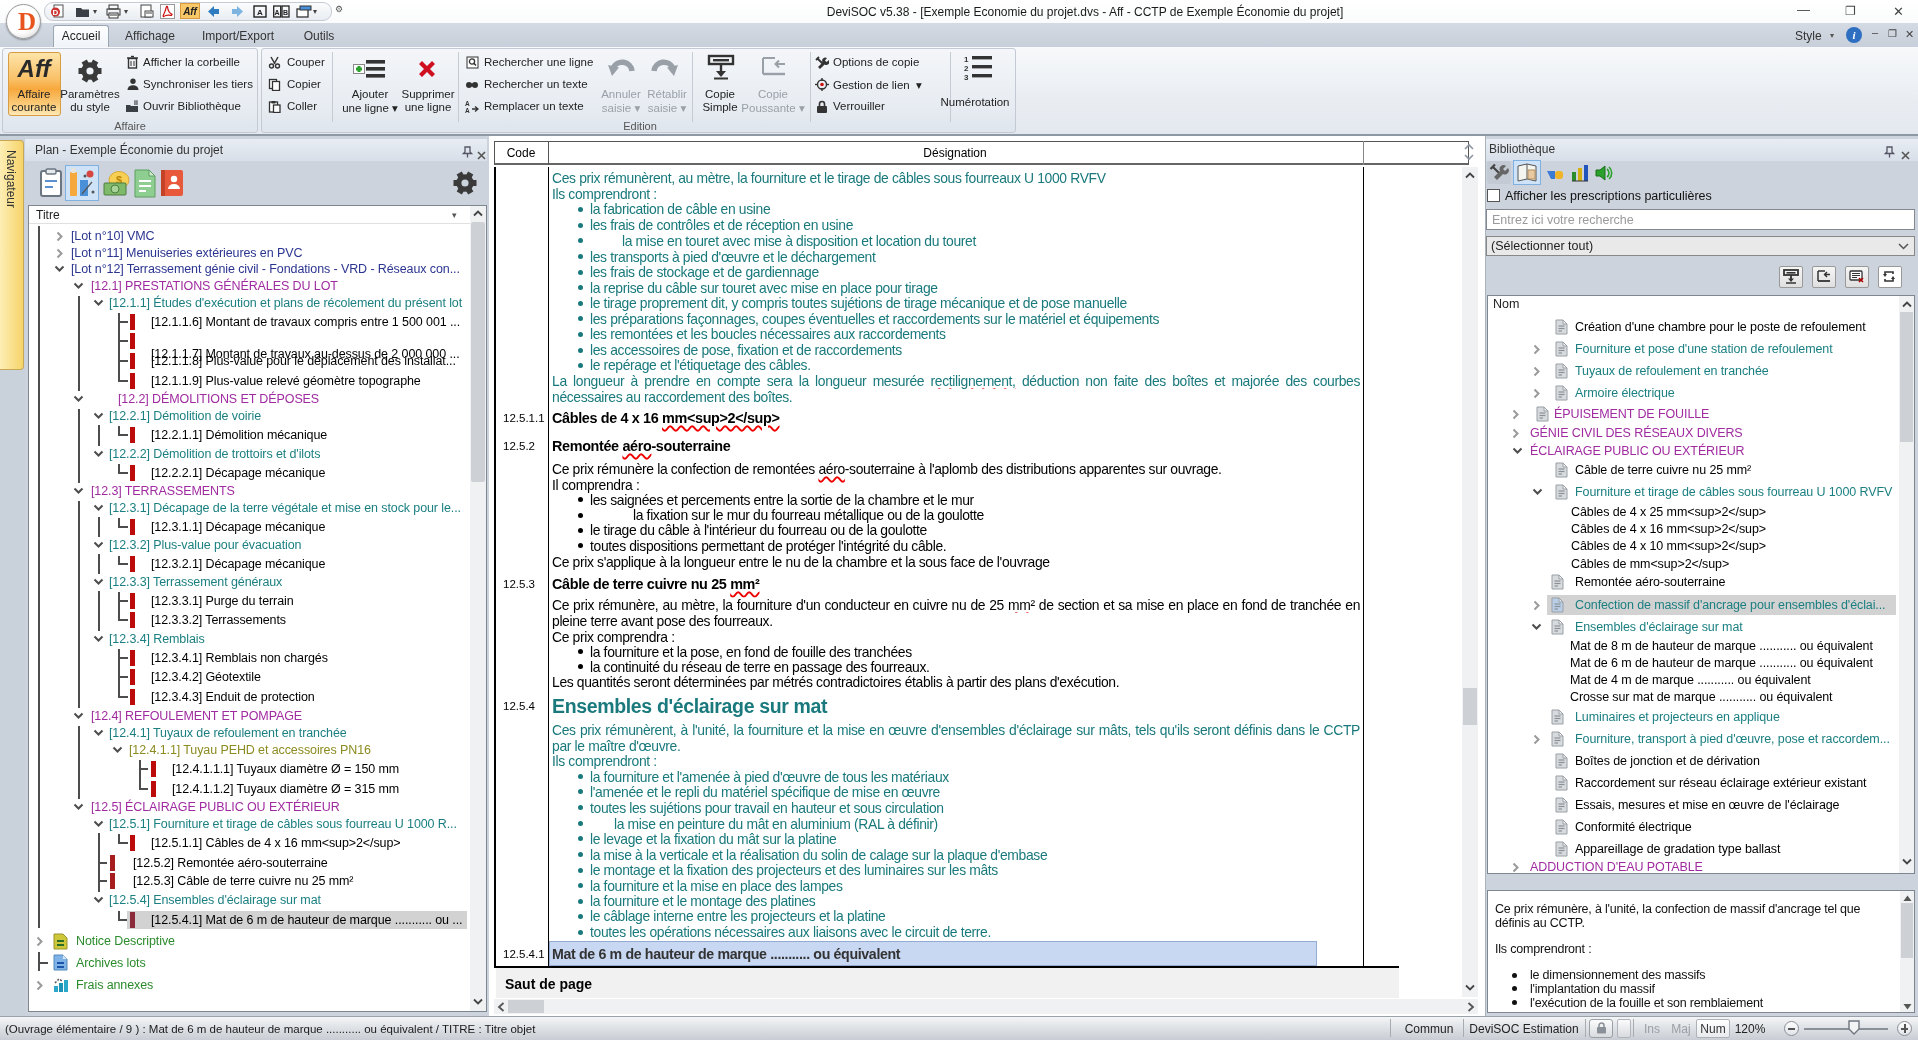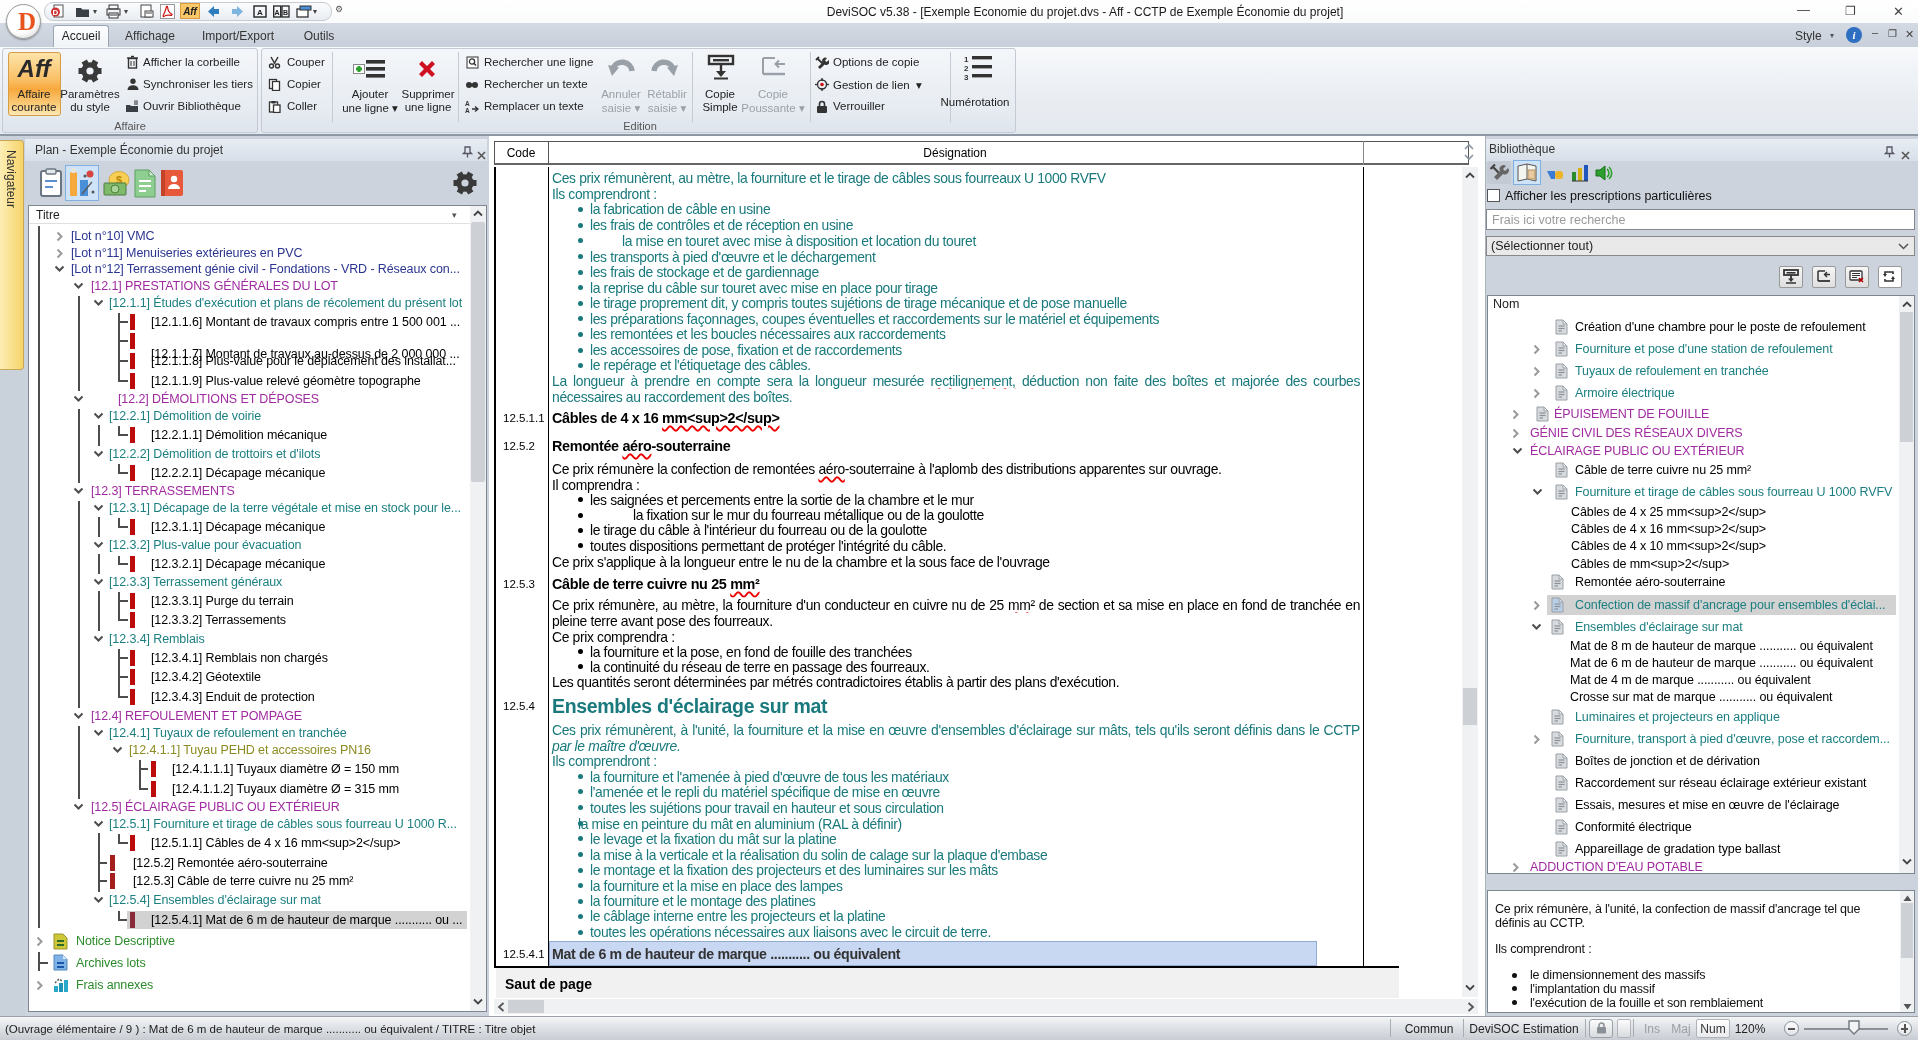--- a/index.html
+++ b/index.html
@@ -560,30 +560,30 @@
 <div class="tx" style="left:552px;top:620.5px;transform:translateY(-50%);font-size:13.9px;letter-spacing:-0.35px;color:#000;">pleine terre avant pose des fourreaux.</div>
 <div class="tx" style="left:552px;top:636.5px;transform:translateY(-50%);font-size:13.9px;letter-spacing:-0.35px;color:#000;">Ce prix comprendra :</div>
 <div class="abs" style="left:578px;top:649.0px;width:5px;height:5px;border-radius:50%;background:#000"></div>
 <div class="tx" style="left:590px;top:651.5px;transform:translateY(-50%);font-size:13.9px;letter-spacing:-0.35px;color:#000;">la fourniture et la pose, en fond de fouille des tranchées</div>
 <div class="abs" style="left:578px;top:664.0px;width:5px;height:5px;border-radius:50%;background:#000"></div>
 <div class="tx" style="left:590px;top:666.5px;transform:translateY(-50%);font-size:13.9px;letter-spacing:-0.35px;color:#000;">la continuité du réseau de terre en passage des fourreaux.</div>
 <div class="tx" style="left:552px;top:682px;transform:translateY(-50%);font-size:13.9px;letter-spacing:-0.35px;color:#000;">Les quantités seront déterminées par métrés contradictoires établis à partir des plans d'exécution.</div>
 <div class="tx" style="left:503px;top:706px;transform:translateY(-50%);font-size:11.5px;color:#000">12.5.4</div>
 <div class="tx" style="left:552px;top:706px;transform:translateY(-50%);font-size:19.5px;letter-spacing:-0.35px;color:#19797c;font-weight:bold;">Ensembles d'éclairage sur mat</div>
 <div class="abs" style="left:552px;top:722px;width:808px;font-size:13.9px;letter-spacing:-0.35px;color:#19797c;line-height:16px;text-align:justify;text-align-last:justify;white-space:normal;overflow:hidden;height:16px">Ces prix rémunèrent, à l'unité, la fourniture et la mise en œuvre d'ensembles d'éclairage sur mâts, tels qu'ils seront définis dans le CCTP</div>
-<div class="tx" style="left:552px;top:745.5px;transform:translateY(-50%);font-size:13.9px;letter-spacing:-0.35px;color:#19797c;font-style:italic;">par le maître d'œuvre.</div>
+<div class="tx" style="left:552px;top:745.5px;transform:translateY(-50%);font-size:13.9px;letter-spacing:-0.35px;color:#19797c;">par le maître d'œuvre.</div>
 <div class="tx" style="left:552px;top:761px;transform:translateY(-50%);font-size:13.9px;letter-spacing:-0.35px;color:#19797c;">Ils comprendront :</div>
 <div class="abs" style="left:578px;top:774.0px;width:5px;height:5px;border-radius:50%;background:#19797c"></div>
 <div class="tx" style="left:590px;top:776.5px;transform:translateY(-50%);font-size:13.9px;letter-spacing:-0.35px;color:#19797c;">la fourniture et l'amenée à pied d'œuvre de tous les matériaux</div>
 <div class="abs" style="left:578px;top:789.0px;width:5px;height:5px;border-radius:50%;background:#19797c"></div>
 <div class="tx" style="left:590px;top:791.5px;transform:translateY(-50%);font-size:13.9px;letter-spacing:-0.35px;color:#19797c;">l'amenée et le repli du matériel spécifique de mise en œuvre</div>
 <div class="abs" style="left:578px;top:805.0px;width:5px;height:5px;border-radius:50%;background:#19797c"></div>
 <div class="tx" style="left:590px;top:807.5px;transform:translateY(-50%);font-size:13.9px;letter-spacing:-0.35px;color:#19797c;">toutes les sujétions pour travail en hauteur et sous circulation</div>
 <div class="abs" style="left:578px;top:821.0px;width:5px;height:5px;border-radius:50%;background:#19797c"></div>
-<div class="tx" style="left:578px;top:823.5px;transform:translateY(-50%);font-size:13.9px;letter-spacing:-0.35px;color:#19797c;">la mise en peinture du mât en aluminium (RAL à définir)</div>
+<div class="tx" style="left:614px;top:823.5px;transform:translateY(-50%);font-size:13.9px;letter-spacing:-0.35px;color:#19797c;">la mise en peinture du mât en aluminium (RAL à définir)</div>
 <div class="abs" style="left:578px;top:836.0px;width:5px;height:5px;border-radius:50%;background:#19797c"></div>
 <div class="tx" style="left:590px;top:838.5px;transform:translateY(-50%);font-size:13.9px;letter-spacing:-0.35px;color:#19797c;">le levage et la fixation du mât sur la platine</div>
 <div class="abs" style="left:578px;top:852.0px;width:5px;height:5px;border-radius:50%;background:#19797c"></div>
 <div class="tx" style="left:590px;top:854.5px;transform:translateY(-50%);font-size:13.9px;letter-spacing:-0.35px;color:#19797c;">la mise à la verticale et la réalisation du solin de calage sur la plaque d'embase</div>
 <div class="abs" style="left:578px;top:867.5px;width:5px;height:5px;border-radius:50%;background:#19797c"></div>
 <div class="tx" style="left:590px;top:870px;transform:translateY(-50%);font-size:13.9px;letter-spacing:-0.35px;color:#19797c;">le montage et la fixation des projecteurs et des luminaires sur les mâts</div>
 <div class="abs" style="left:578px;top:883.0px;width:5px;height:5px;border-radius:50%;background:#19797c"></div>
 <div class="tx" style="left:590px;top:885.5px;transform:translateY(-50%);font-size:13.9px;letter-spacing:-0.35px;color:#19797c;">la fourniture et la mise en place des lampes</div>
 <div class="abs" style="left:578px;top:898.5px;width:5px;height:5px;border-radius:50%;background:#19797c"></div>
 <div class="tx" style="left:590px;top:901px;transform:translateY(-50%);font-size:13.9px;letter-spacing:-0.35px;color:#19797c;">la fourniture et le montage des platines</div>
@@ -625,21 +625,21 @@
       <rect x="14" y="1" width="4" height="16" fill="#2255bb"></rect>
       <path d="M2 17 L18 17" stroke="#333"></path>
     </svg></div>
 <div class="abs" style="left:1594px;top:164px"><svg width="20" height="18">
       <path d="M2 6 L6 6 L11 2 L11 16 L6 12 L2 12 Z" fill="#2ca02c" stroke="#1a701a"></path>
       <path d="M13 5 a5 5 0 0 1 0 8 M15 3 a8 8 0 0 1 0 12" stroke="#2ca02c" stroke-width="1.6" fill="none"></path>
     </svg></div>
 <div class="abs" style="left:1487px;top:189px;width:13px;height:13px;background:#fff;border:1px solid #555"></div>
 <div class="tx" style="left:1505px;top:189px;font-size:12.5px;color:#111">Afficher les prescriptions particulières</div>
 <div class="abs" style="left:1486px;top:209px;width:429px;height:21px;background:#fff;border:1px solid #828790"></div>
-<div class="tx" style="left:1492px;top:213px;font-size:12.5px;color:#9a9a9a">Frais ici votre recherche</div>
+<div class="tx" style="left:1492px;top:213px;font-size:12.5px;color:#9a9a9a">Entrez ici votre recherche</div>
 <div class="abs" style="left:1486px;top:236px;width:429px;height:20px;background:#e9e9e9;border:1px solid #888"></div>
 <div class="tx" style="left:1491px;top:239px;font-size:12.5px;color:#222">(Sélectionner tout)</div>
 <svg class="abs" style="left:1898px;top:243px" width="11" height="7">
     <path d="M1 1 L5.5 5.5 L10 1" fill="none" stroke="#555" stroke-width="1.5"></path>
   </svg>
 <div class="abs" style="left:1779px;top:266px;width:24px;height:22px;background:linear-gradient(#f6f6f6,#dfdfdf);border:1px solid #999;border-radius:2px"></div>
 <div class="abs" style="left:1783px;top:269px"><svg width="16" height="15">
       <rect x="1" y="1" width="14" height="5" fill="none" stroke="#333" stroke-width="1.8"></rect>
       <rect x="3.5" y="3" width="9" height="1.6" fill="#333"></rect>
       <line x1="8" y1="6" x2="8" y2="11" stroke="#333" stroke-width="1.8"></line>

